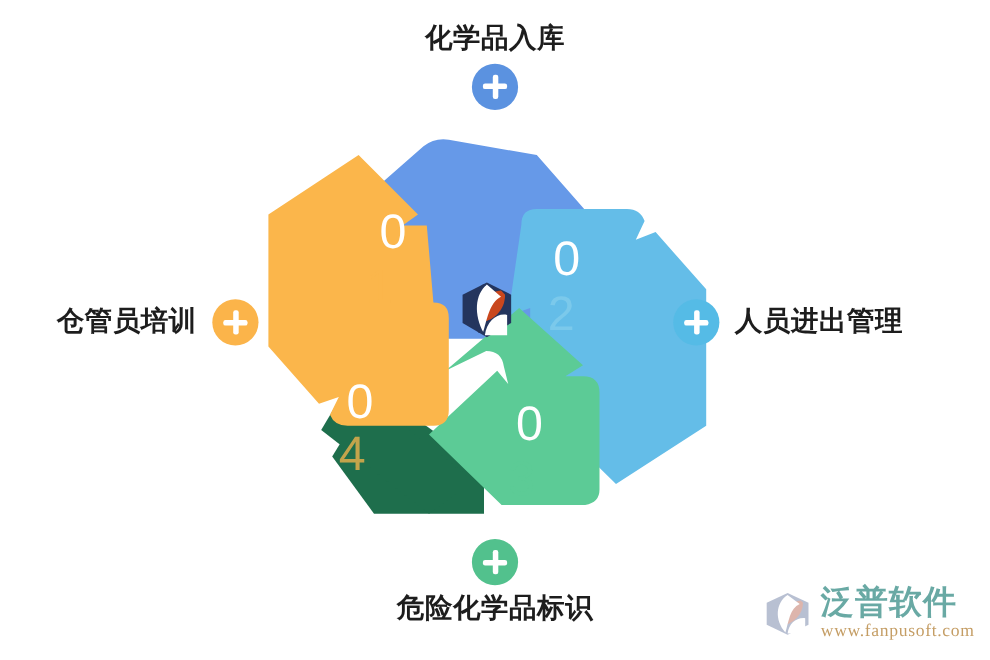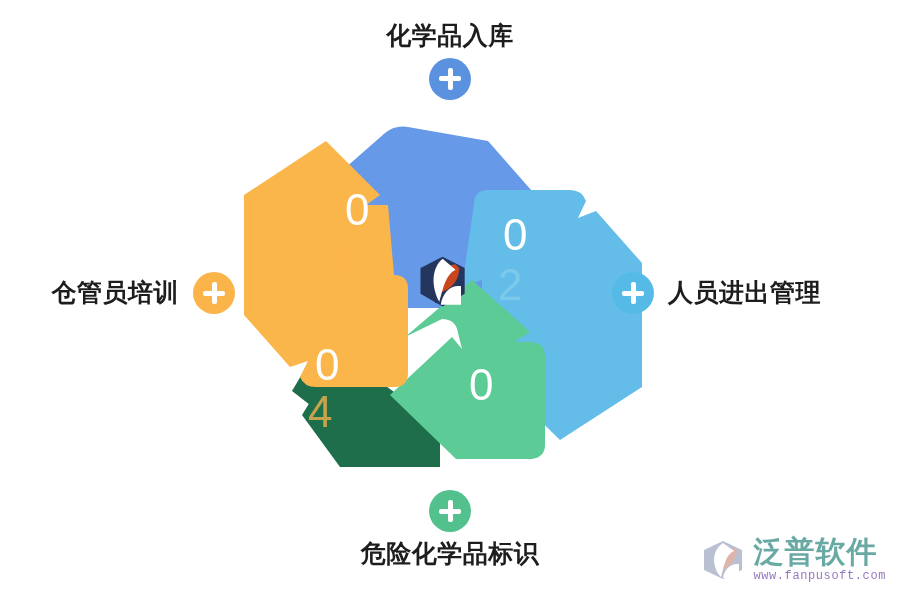--- a/index.html
+++ b/index.html
@@ -130,23 +130,23 @@
     flex-direction: column;
     line-height: 1;
   }
   .wm-cn {
     font-size: 30px;
     font-weight: bold;
     color: #0f766e;
     letter-spacing: 1px;
   }
   .wm-url {
-    font-size: 12px;
-    color: #4c1d95;
-    font-family: Liberation Mono, monospace;
+    font-size: 16px;
+    color: #a16207;
+    font-family: Liberation Serif, serif;
     letter-spacing: 0.6px;
     margin-top: 3px;
   }
 </style>
 </head>
 <body>
 
 <div id="stage">
 
   <div class="cycle-wrap">

